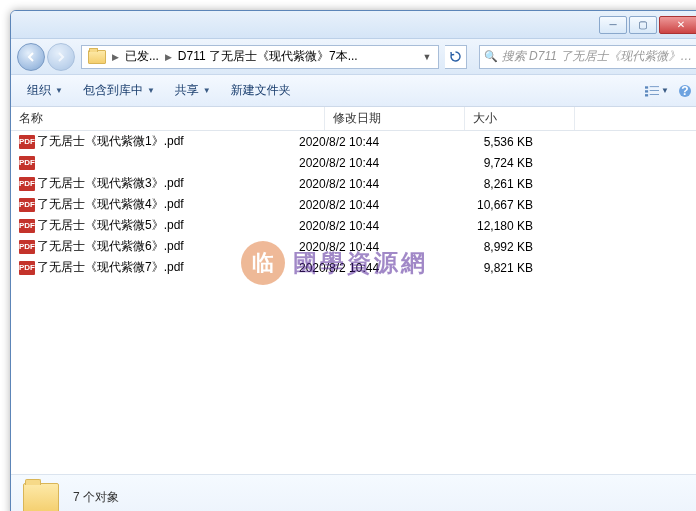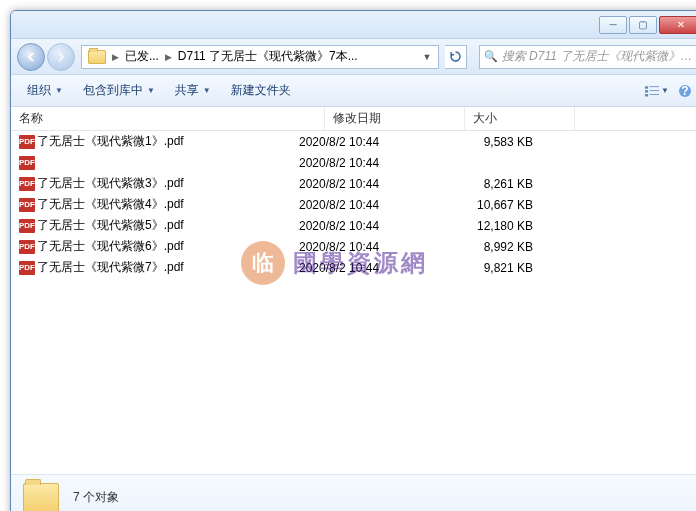--- a/index.html
+++ b/index.html
@@ -141,27 +141,28 @@
       <div class="watermark">
         <div class="wm-circle">临</div>
         <div class="wm-text">國學資源網</div>
       </div>
     <div class="row">
           <div class="cell name">
             <div class="pdf-icon">PDF</div>
             <span>了无居士《现代紫微1》.pdf</span>
           </div>
           <div class="cell date">2020/8/2 10:44</div>
-          <div class="cell size">9,583 KB</div>
-        </div>
-        <div class="row">
-          <div class="cell name">
-            <div class="pdf-icon">PDF</div>
-          </div>
-          <div class="cell date">2020/8/2 10:44</div>
+          <div class="cell size">5,536 KB</div>
+        </div>
+        <div class="row">
+          <div class="cell name">
+            <div class="pdf-icon">PDF</div>
+          </div>
+          <div class="cell date">2020/8/2 10:44</div>
+          <div class="cell size">9,724 KB</div>
         </div>
         <div class="row">
           <div class="cell name">
             <div class="pdf-icon">PDF</div>
             <span>了无居士《现代紫微3》.pdf</span>
           </div>
           <div class="cell date">2020/8/2 10:44</div>
           <div class="cell size">8,261 KB</div>
         </div>
         <div class="row">

